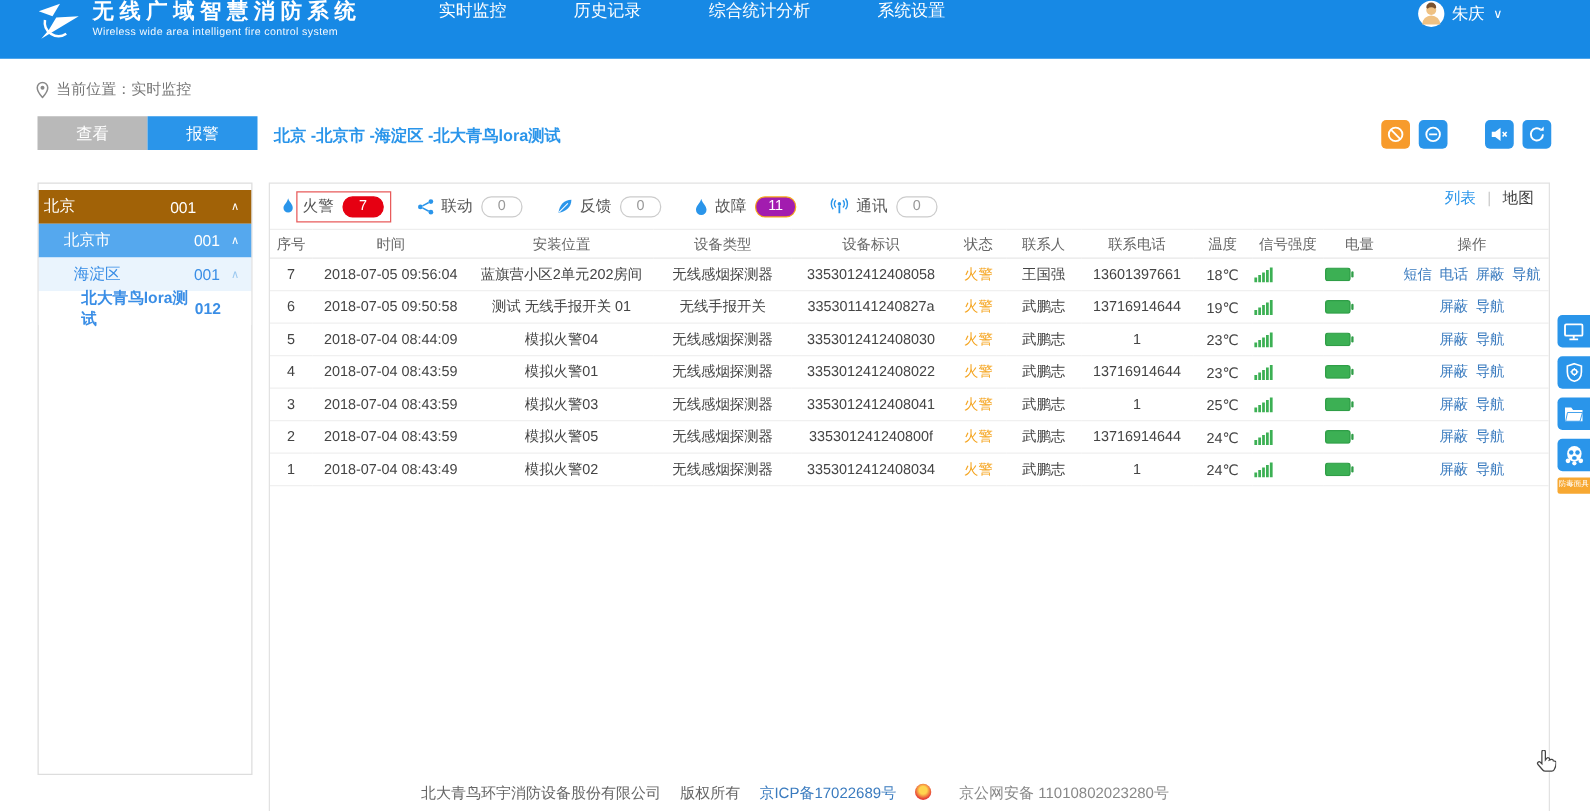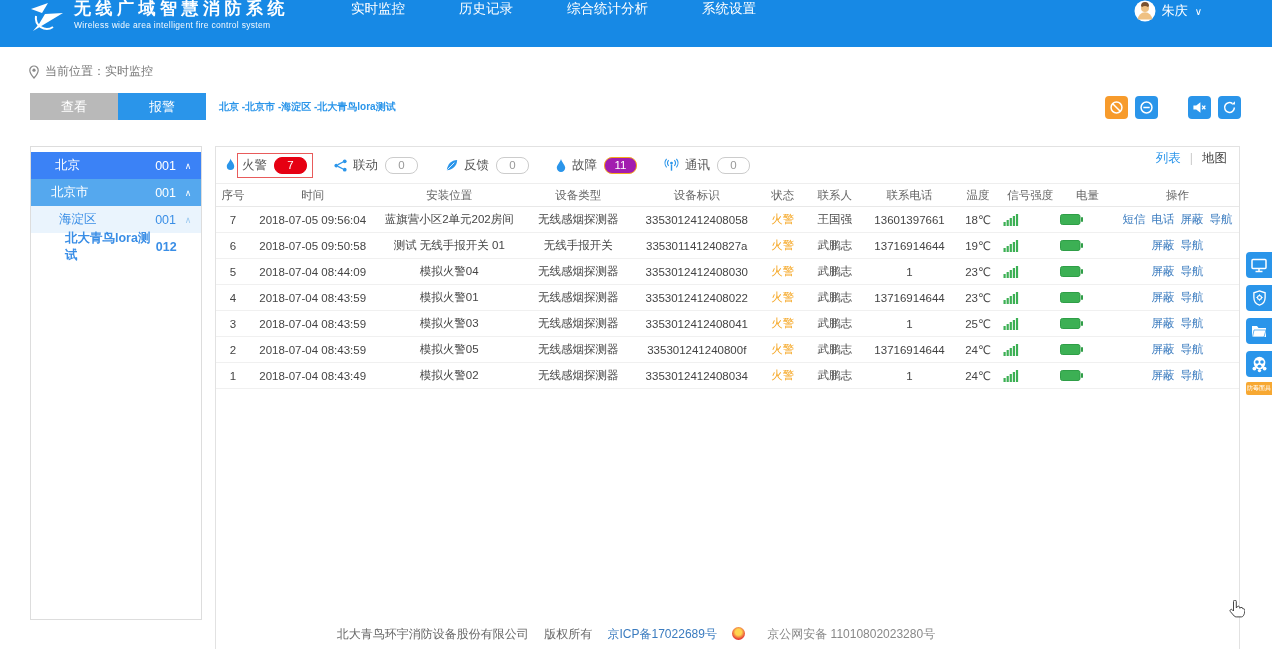--- a/index.html
+++ b/index.html
@@ -19,30 +19,30 @@
   .nav-item { cursor:pointer; white-space:nowrap; }
   .user-area { margin-left:auto; margin-right:70px; display:flex; align-items:center; gap:6px; font-size:13px; cursor:pointer; }
   .caret-down { font-size:10px; margin-left:1px; }
   
   .breadcrumb { position:absolute; top:63px; left:28px; display:flex; align-items:center; gap:5px; font-size:12px; color:#777; }
   
   .view-tabs { position:absolute; top:93px; left:30px; display:flex; }
   .tab { width:88px; height:27px; line-height:27px; text-align:center; color:#fff; font-size:13px; cursor:pointer; }
   .tab.inactive { background:#b9b9b9; }
   .tab.active { background:#2a95ea; }
-  .location-path { position:absolute; top:100px; left:219px; font-size:10px; font-weight:bold; color:#2a95ea; }
+  .location-path { position:absolute; top:100px; left:219px; font-size:13px; font-weight:bold; color:#2a95ea; }
   .alarm-toolbar { position:absolute; top:96px; right:31px; display:flex; gap:7px; align-items:center; }
   .tool-btn { width:23px; height:23px; border-radius:4px; display:flex; align-items:center; justify-content:center; cursor:pointer; }
   .tool-btn.orange { background:#f79b2c; }
   .tool-btn.blue { background:#2a95ea; }
   .tool-gap { width:16px; }
   
   .sidebar { position:absolute; left:30px; top:146px; width:172px; height:474px; border:1px solid #ddd; background:#fff; padding-top:5px; }
   .tree-item { height:27px; display:flex; align-items:center; font-size:12.5px; cursor:pointer; padding-right:8px; }
-  .tree-item.lvl0 { background:#3b82f6; color:#fff; padding-left:24px; }
+  .tree-item.lvl0 { background:#a16207; color:#fff; padding-left:4px;gap:19px; }
   .tree-item.lvl1 { background:#55a8ee; color:#fff; padding-left:20px; }
   .tree-item.lvl2 { background:#eaf4fd; color:#3a8ee6; padding-left:28px; }
   .tree-item.lvl2 .tree-caret { color:#9cc9f0; }
   .tree-item.lvl3 { background:#fff; color:#3a8ee6; padding-left:34px;font-weight:bold; }
   .tree-count { margin-left:auto; }
   .tree-caret { margin-left:7px; font-size:9px; width:10px; text-align:center; }
   
   .panel { position:absolute; left:215px; top:146px; width:1025px; height:579px; border:1px solid #e2e2e2; background:#fff; }
   .filter-row { height:36px; display:flex; align-items:center; padding-left:8px; }
   .filter-item { display:flex; align-items:center; margin-right:20px; cursor:pointer; }

